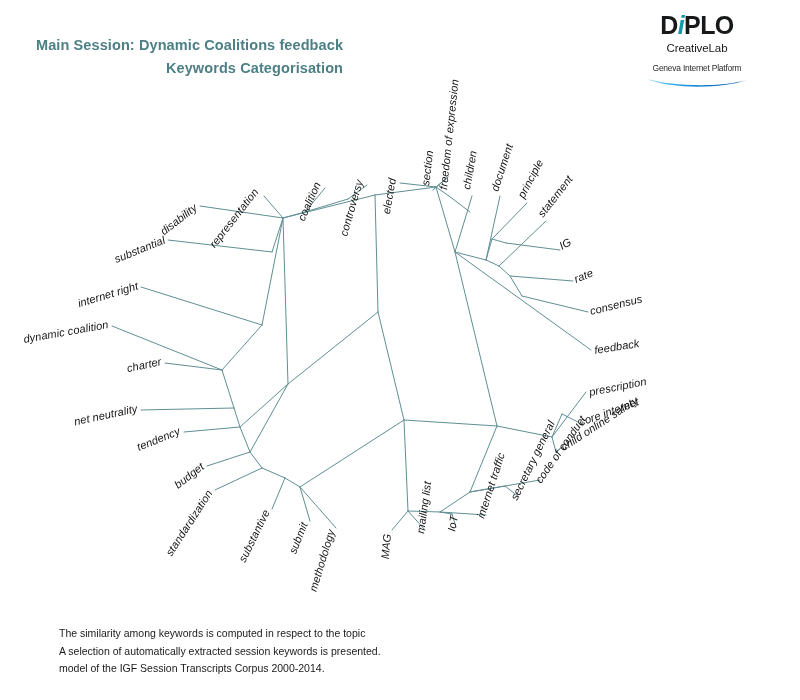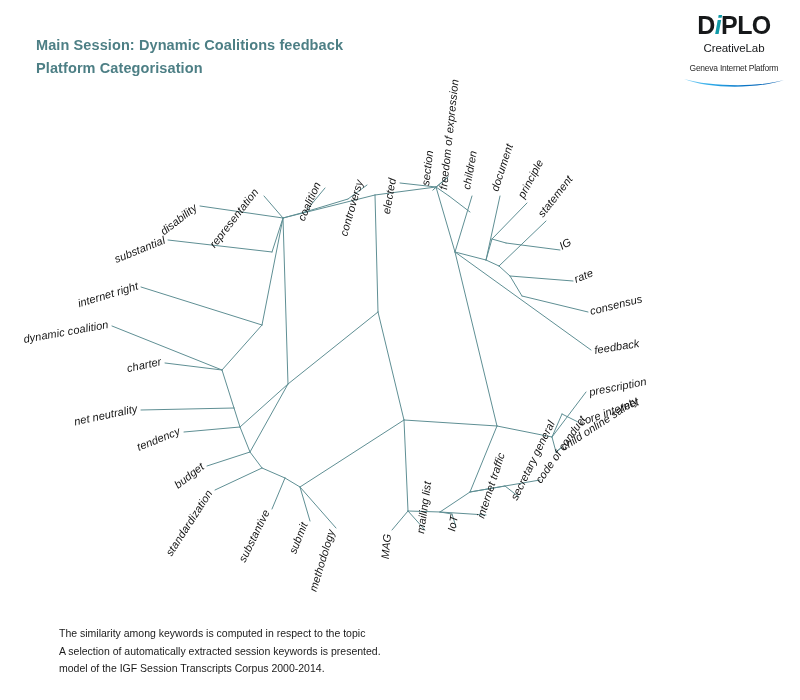--- a/index.html
+++ b/index.html
@@ -18,25 +18,26 @@
   .title-block{
     position:absolute;left:36px;top:34px;
     line-height:23px;
   }
   .title-line{
     font-size:14.5px;
     font-weight:bold;
     color:#4d7f85;
     letter-spacing:0.1px;
     white-space:nowrap;
+    text-align:right;
   }
 
   
   .logo{
-    position:absolute;left:678px;top:12px;
+    position:absolute;left:641px;top:12px;
     width:112px;text-align:center;
   }
   .logo-word{
     font-size:25px;font-weight:bold;color:#16181a;
     letter-spacing:-0.6px;line-height:27px;
     font-family:"Liberation Sans", sans-serif;
   }
   .logo-word .i-accent{color:#0f9aa8;font-style:italic;}
   .logo-sub{
     font-size:11.5px;color:#16181a;line-height:16px;margin-top:1px;
@@ -76,21 +77,21 @@
     white-space:nowrap;
   }
 </style>
 </head>
 <body>
 
 <div id="page">
 
   <div class="title-block">
     <div class="title-line">Main Session: Dynamic Coalitions feedback</div>
-    <div class="title-line">Platform Categorisation</div>
+    <div class="title-line">Keywords Categorisation</div>
   </div>
 
   <div class="logo">
     <div class="logo-word"><span>D</span><span class="i-accent">i</span><span>PLO</span></div>
     <div class="logo-sub">CreativeLab</div>
     <div class="logo-gip">Geneva Internet Platform</div>
     <div class="logo-swoosh">
       <svg width="104" height="12" viewBox="0 0 104 12" aria-hidden="true">
         <defs>
           <linearGradient id="swg" x1="0" y1="0" x2="1" y2="0">

